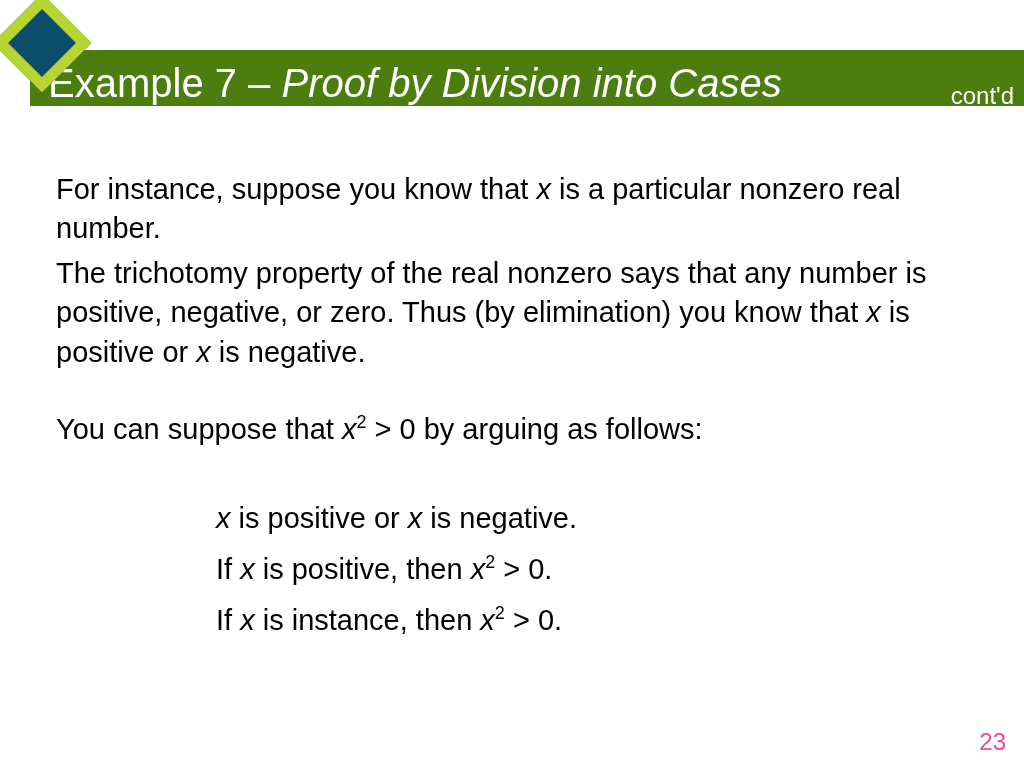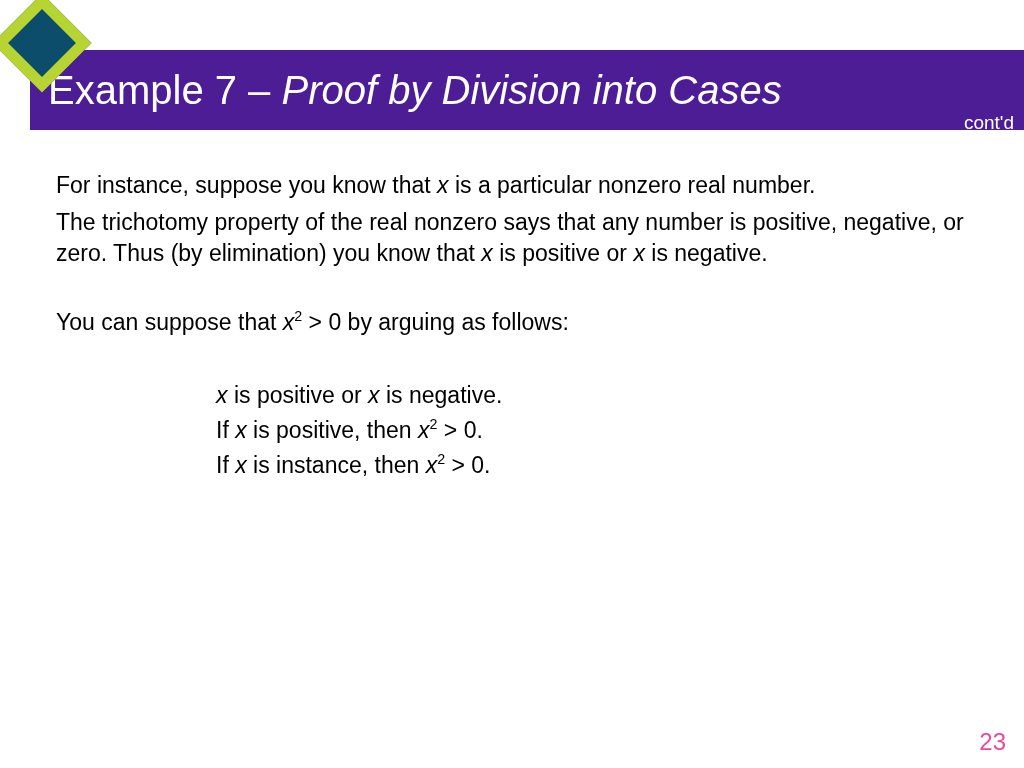--- a/index.html
+++ b/index.html
@@ -1,29 +1,29 @@
 <!DOCTYPE html>
 <html><head>
 <meta charset="utf-8">
 <style>
   * { margin: 0; padding: 0; box-sizing: border-box; }
   html, body { width: 1024px; height: 768px; background: #fff; font-family: Arial, Helvetica, sans-serif; overflow: hidden; }
   .slide { position: relative; width: 1024px; height: 768px; }
 
-  .title-bar { position: absolute; top: 50px; left: 30px; right: 0; height: 80px; background: #4c1d95; display: flex; align-items: center; padding-left: 18px; }
+  .title-bar { position: absolute; top: 50px; left: 30px; right: 0; height: 56px; background: #4d7c0f; display: flex; align-items: flex-end; padding-left: 18px; }
   .title-bar .title { color: #fff; font-size: 40px; font-weight: 400; }
   .title-bar .subtitle-italic { font-style: italic; }
-  .contd { position: absolute; right: 10px; bottom: -4px; color: #fff; font-size: 19px; }
+  .contd { position: absolute; right: 10px; bottom: -4px; color: #fff; font-size: 24px; }
 
   .diamond { position: absolute; top: 8px; left: 7px; width: 70px; height: 70px; transform: rotate(45deg); background: #0b4d6a; border: 11px solid #b7d433; }
 
-  .body { position: absolute; top: 170px; left: 56px; right: 40px; color: #000; font-size: 23px; line-height: 1.35; }
+  .body { position: absolute; top: 170px; left: 56px; right: 40px; color: #000; font-size: 29px; line-height: 1.35; }
   .para { margin-bottom: 6px; }
   .gap { height: 32px; }
-  .indent-block { margin-left: 160px; margin-top: 4px; }
+  .indent-block { margin-left: 160px; margin-top: 12px; }
   .therefore-row { margin-left: 122px; margin-top: 4px; }
   .ital { font-style: italic; }
   .sup { font-size: 0.62em; vertical-align: super; line-height: 0; }
 
   .page-num { position: absolute; right: 18px; bottom: 12px; font-size: 24px; color: #ec4899; }
 </style>
 </head>
 <body>
 
 <div class="slide">

